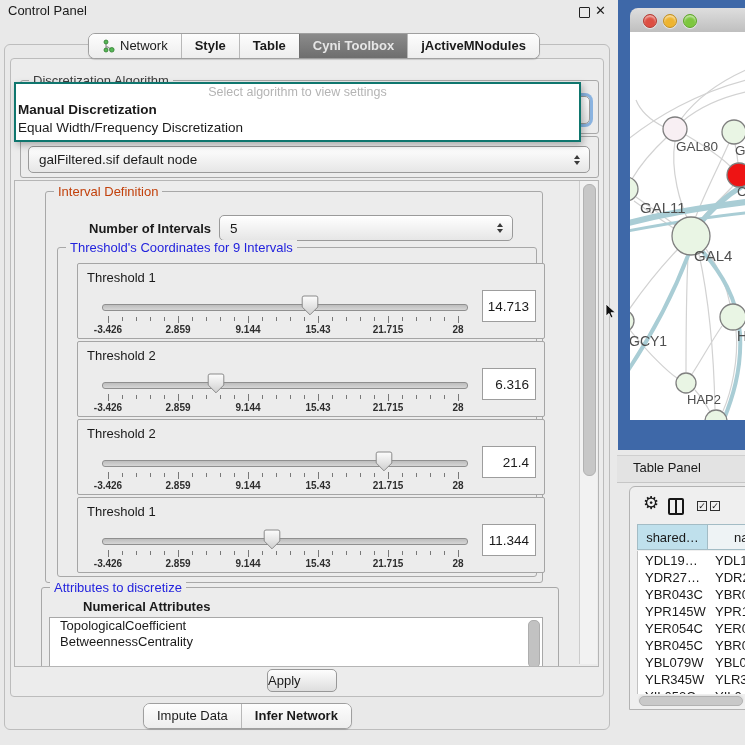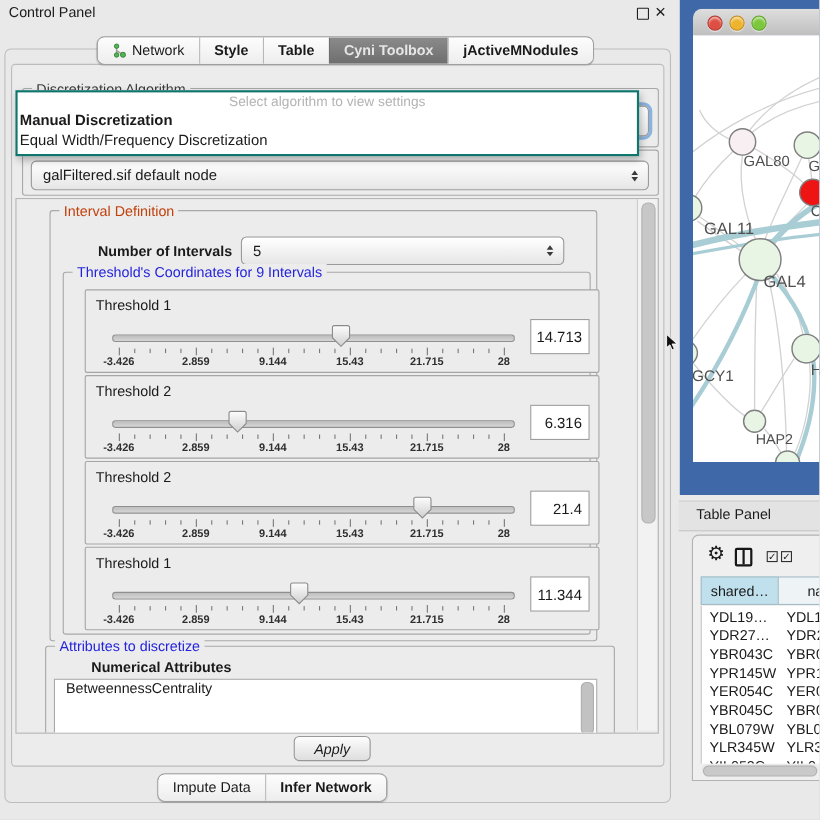--- a/index.html
+++ b/index.html
@@ -62,21 +62,21 @@
   .thumb-svg{position:absolute;top:5px;}
   .vbox{position:absolute;left:404px;top:26px;width:54px;height:32px;border:1px solid #9d9d9d;background:#fff;
         font-size:13.5px;line-height:32px;text-align:right;padding-right:6px;box-sizing:border-box;}
   
   #attr-header{left:46px;top:598px;font-weight:bold;font-size:13px;}
   #attr-list{left:48px;top:616px;width:492px;height:60px;background:#fff;border:1px solid #a8a8a8;overflow:hidden;}
   .attr-item{padding-left:10px;font-size:13px;line-height:16px;}
   #attr-scroll{position:absolute;right:2px;top:2px;width:10px;height:46px;background:#c2c2c2;border-radius:5px;border:1px solid #aeaeae;}
   
   #apply-btn{left:267px;top:669px;width:68px;height:21px;border:1px solid #989898;border-radius:5px;
-             background:linear-gradient(#fdfdfd,#dedede);text-align:center;line-height:21px;font-size:13px;font-style:italic;}
+             background:linear-gradient(#fdfdfd,#dedede);line-height:21px;font-size:13px;}
   
   #blue-frame{left:618px;top:0;width:130px;height:450px;background:#3e68a8;}
   #net-titlebar{left:630px;top:8px;width:120px;height:24px;border-radius:8px 0 0 0;
                 background:linear-gradient(#dedede,#bfbfbf);border-bottom:1px solid #979797;}
   .light{position:absolute;top:6px;width:12px;height:12px;border-radius:50%;box-shadow:0 1px 1px rgba(255,255,255,.6), inset 0 2px 2px rgba(255,255,255,.55);}
   #net-canvas{left:630px;top:32px;width:115px;height:388px;background:#fff;}
   #table-panel-bar{left:617px;top:455px;width:128px;height:26px;background:#e3e3e3;
                    border-top:1px solid #cfcfcf;border-bottom:1px solid #c6c6c6;}
   #table-panel-title{left:633px;top:455px;line-height:26px;font-size:13px;}
   #table-box{left:629px;top:486px;width:120px;height:222px;background:#efefef;border:1px solid #b3b3b3;border-radius:6px 0 0 0;}
@@ -371,20 +371,21 @@
           <div class="vbox">11.344</div>
         </div>
       </div>
 
     <div class="abs group" style="left:26px;top:406px;width:516px;height:80px;">
       <span class="legend blue">Attributes to discretize</span>
     </div>
     <div class="abs" id="attr-header" style="left:32px;top:418px;font-weight:bold;padding-left:36px;">Numerical Attributes</div>
     <div class="abs" id="attr-list" style="left:34px;top:436px;">
 
+        <div class="attr-item">TopologicalCoefficient</div>
         <div class="attr-item">BetweennessCentrality</div>
         <div id="attr-scroll"></div>
       </div>
   </div>
   <div class="abs" id="vscroll">
       <div class="thumb"></div>
     </div>
 
   <div class="abs" id="apply-btn">Apply</div>
   <div class="abs tabstrip" id="bottom-tabs">

